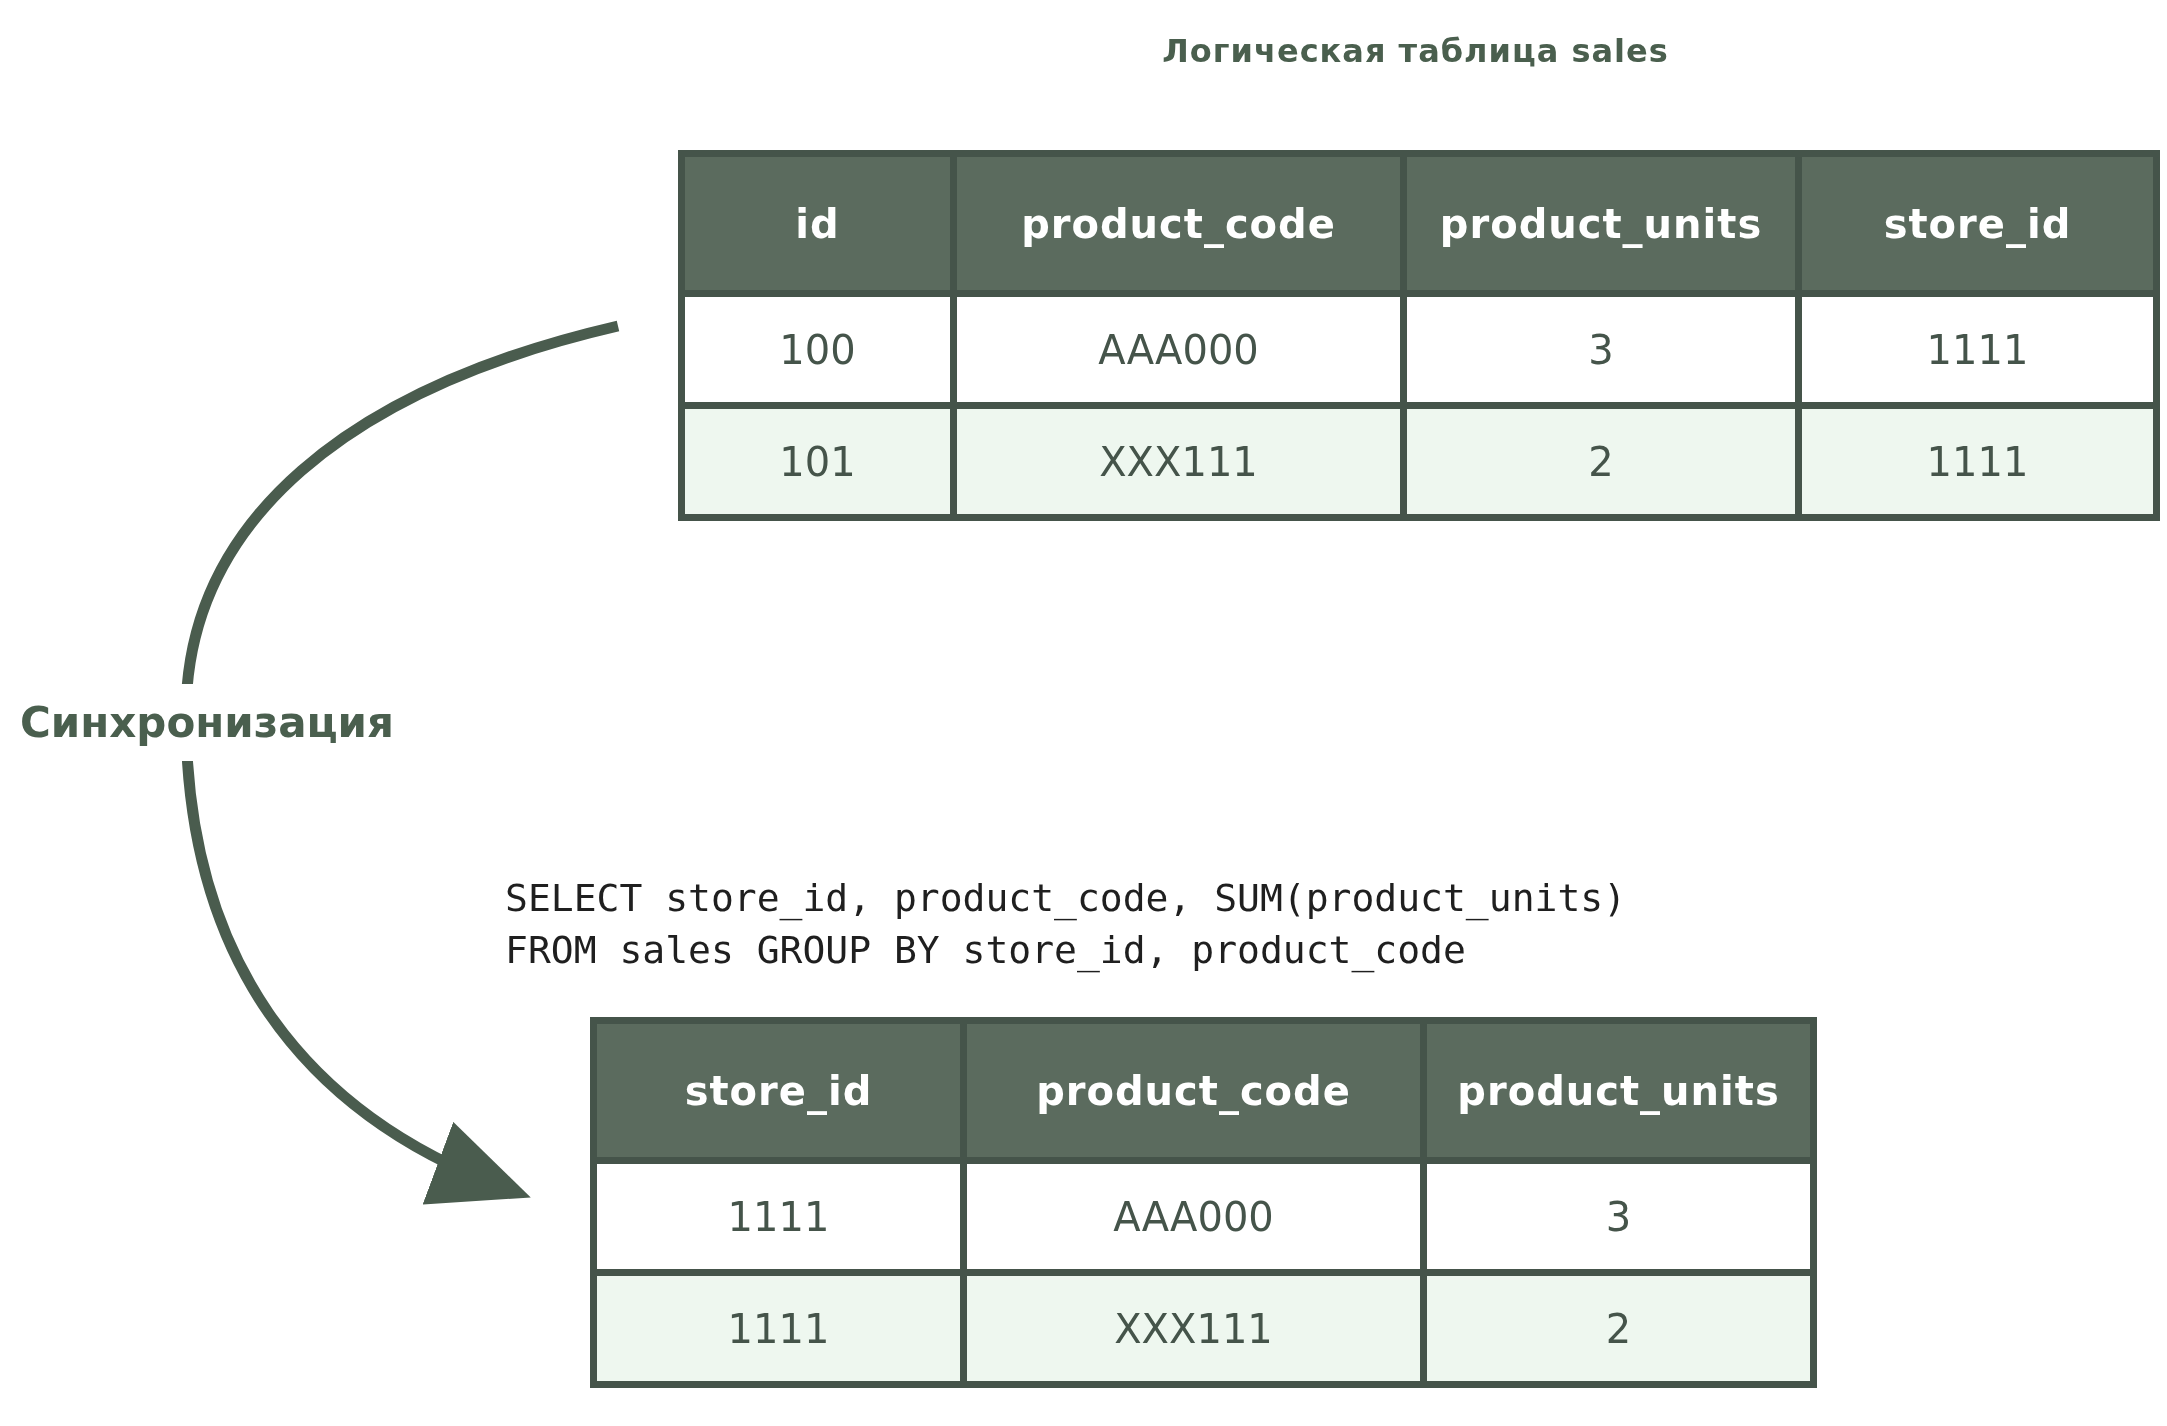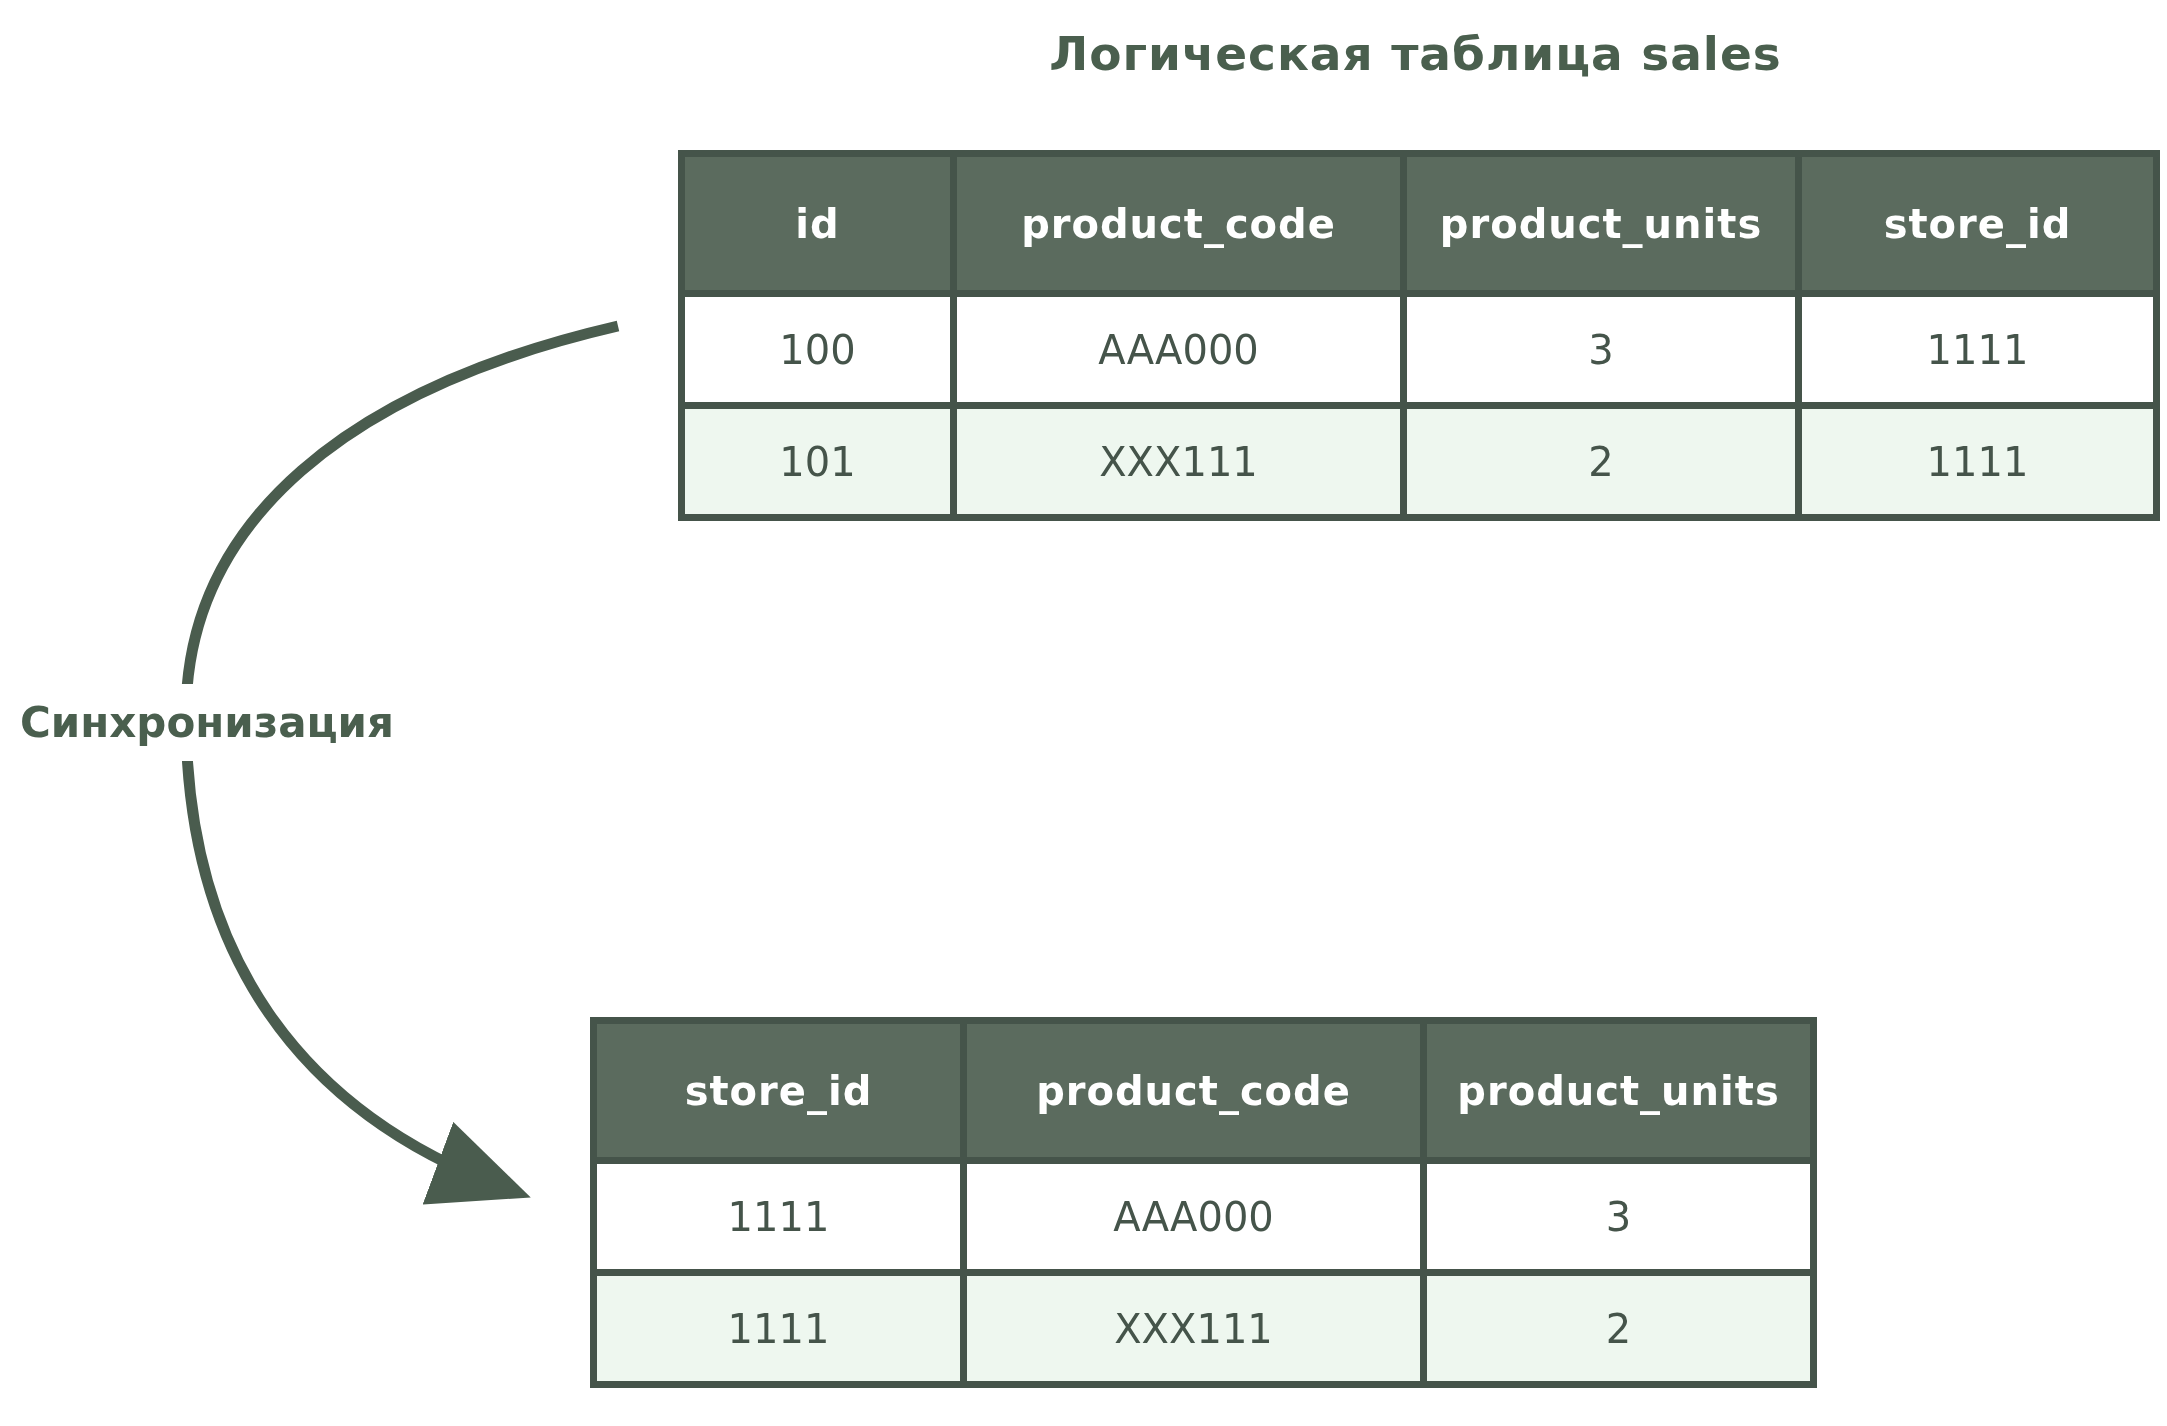--- a/index.html
+++ b/index.html
@@ -13,24 +13,25 @@
   *{margin:0;padding:0;box-sizing:border-box;}
   body{background:#fff;font-family:"DejaVu Sans",sans-serif;}
   .canvas{
     position:relative;
     width:2167px;height:1426px;
     background:#fff;overflow:hidden;
   }
   .title{
     position:absolute;
     color:var(--text-green);
-    font-size:47px;
+    font-size:32px;
     font-weight:600;
     letter-spacing:1px;
     white-space:nowrap;
+    margin-top:6px;
   }
   #title-logical{left:678px;top:26px;width:1475px;text-align:center;}
   #title-mv{left:512px;top:778px;}
   .sql{
     position:absolute;
     left:505px;top:872px;
     font-family:"DejaVu Sans Mono","Liberation Mono",monospace;
     font-size:38px;
     line-height:52px;
     color:var(--sql-text);
@@ -123,20 +124,22 @@
       <td>XXX111</td>
       <td>2</td>
       <td>1111</td>
     </tr>
   </tbody>
     </table>
 
   <div id="sync-label">Синхронизация</div>
 
 
+  <div class="sql"><span>SELECT store_id, product_code, SUM(product_units)</span>
+<span>FROM sales GROUP BY store_id, product_code</span></div>
 
   <table id="mv-table">
     <colgroup>
       <col style="width:370px">
         <col style="width:460px">
         <col style="width:390px">
     </colgroup>
     <tbody>
         <tr>
       <th>store_id</th>

